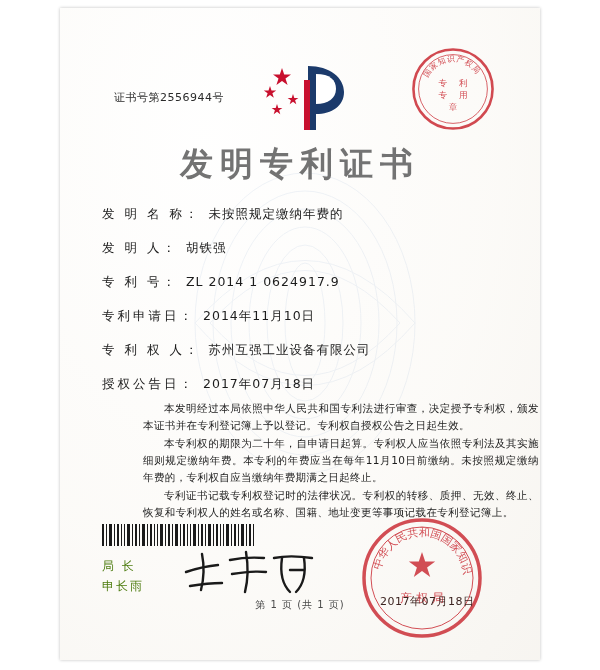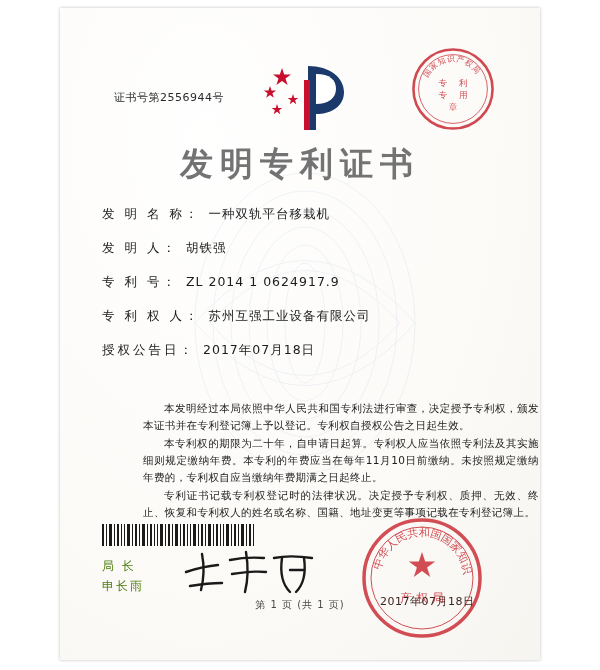--- a/index.html
+++ b/index.html
@@ -229,44 +229,48 @@
         <text x="62" y="60" text-anchor="middle">用</text>
         <text x="50" y="74" text-anchor="middle">章</text>
       </g>
     </svg>
 
     <div class="title">发明专利证书</div>
 
     <div class="fields">
       <div class="field-row">
         <span class="field-label">发 明 名 称：</span>
-        <span class="field-value">一种双轨平台移栽机</span>
+        <span class="field-value">未按照规定缴纳年费的</span>
       </div>
       <div class="field-row">
         <span class="field-label">发 明 人：</span>
         <span class="field-value">胡铁强</span>
       </div>
       <div class="field-row">
         <span class="field-label">专 利 号：</span>
         <span class="field-value">ZL 2014 1 0624917.9</span>
+      </div>
+      <div class="field-row">
+        <span class="field-label">专利申请日：</span>
+        <span class="field-value">2014年11月10日</span>
       </div>
       <div class="field-row">
         <span class="field-label">专 利 权 人：</span>
         <span class="field-value">苏州互强工业设备有限公司</span>
       </div>
       <div class="field-row">
         <span class="field-label">授权公告日：</span>
         <span class="field-value">2017年07月18日</span>
       </div>
     </div>
 
     <div class="body-text">
       <p>本发明经过本局依照中华人民共和国专利法进行审查，决定授予专利权，颁发本证书并在专利登记簿上予以登记。专利权自授权公告之日起生效。</p>
       <p>本专利权的期限为二十年，自申请日起算。专利权人应当依照专利法及其实施细则规定缴纳年费。本专利的年费应当在每年11月10日前缴纳。未按照规定缴纳年费的，专利权自应当缴纳年费期满之日起终止。</p>
-      <p>专利证书记载专利权登记时的法律状况。决定授予专利权、质押、无效、终止、恢复和专利权人的姓名或名称、国籍、地址变更等事项记载在专利登记簿上。</p>
+      <p>专利证书记载专利权登记时的法律状况。专利权的转移、质押、无效、终止、恢复和专利权人的姓名或名称、国籍、地址变更等事项记载在专利登记簿上。</p>
     </div>
 
     <svg class="barcode" viewBox="0 0 152 22">
       <g fill="#1a1a1a">
         <rect x="0" y="0" width="2" height="22"></rect>
           <rect x="4" y="0" width="1" height="22"></rect>
         <rect x="7" y="0" width="3" height="22"></rect>
           <rect x="12" y="0" width="1" height="22"></rect>
         <rect x="15" y="0" width="2" height="22"></rect>
           <rect x="19" y="0" width="1" height="22"></rect>

